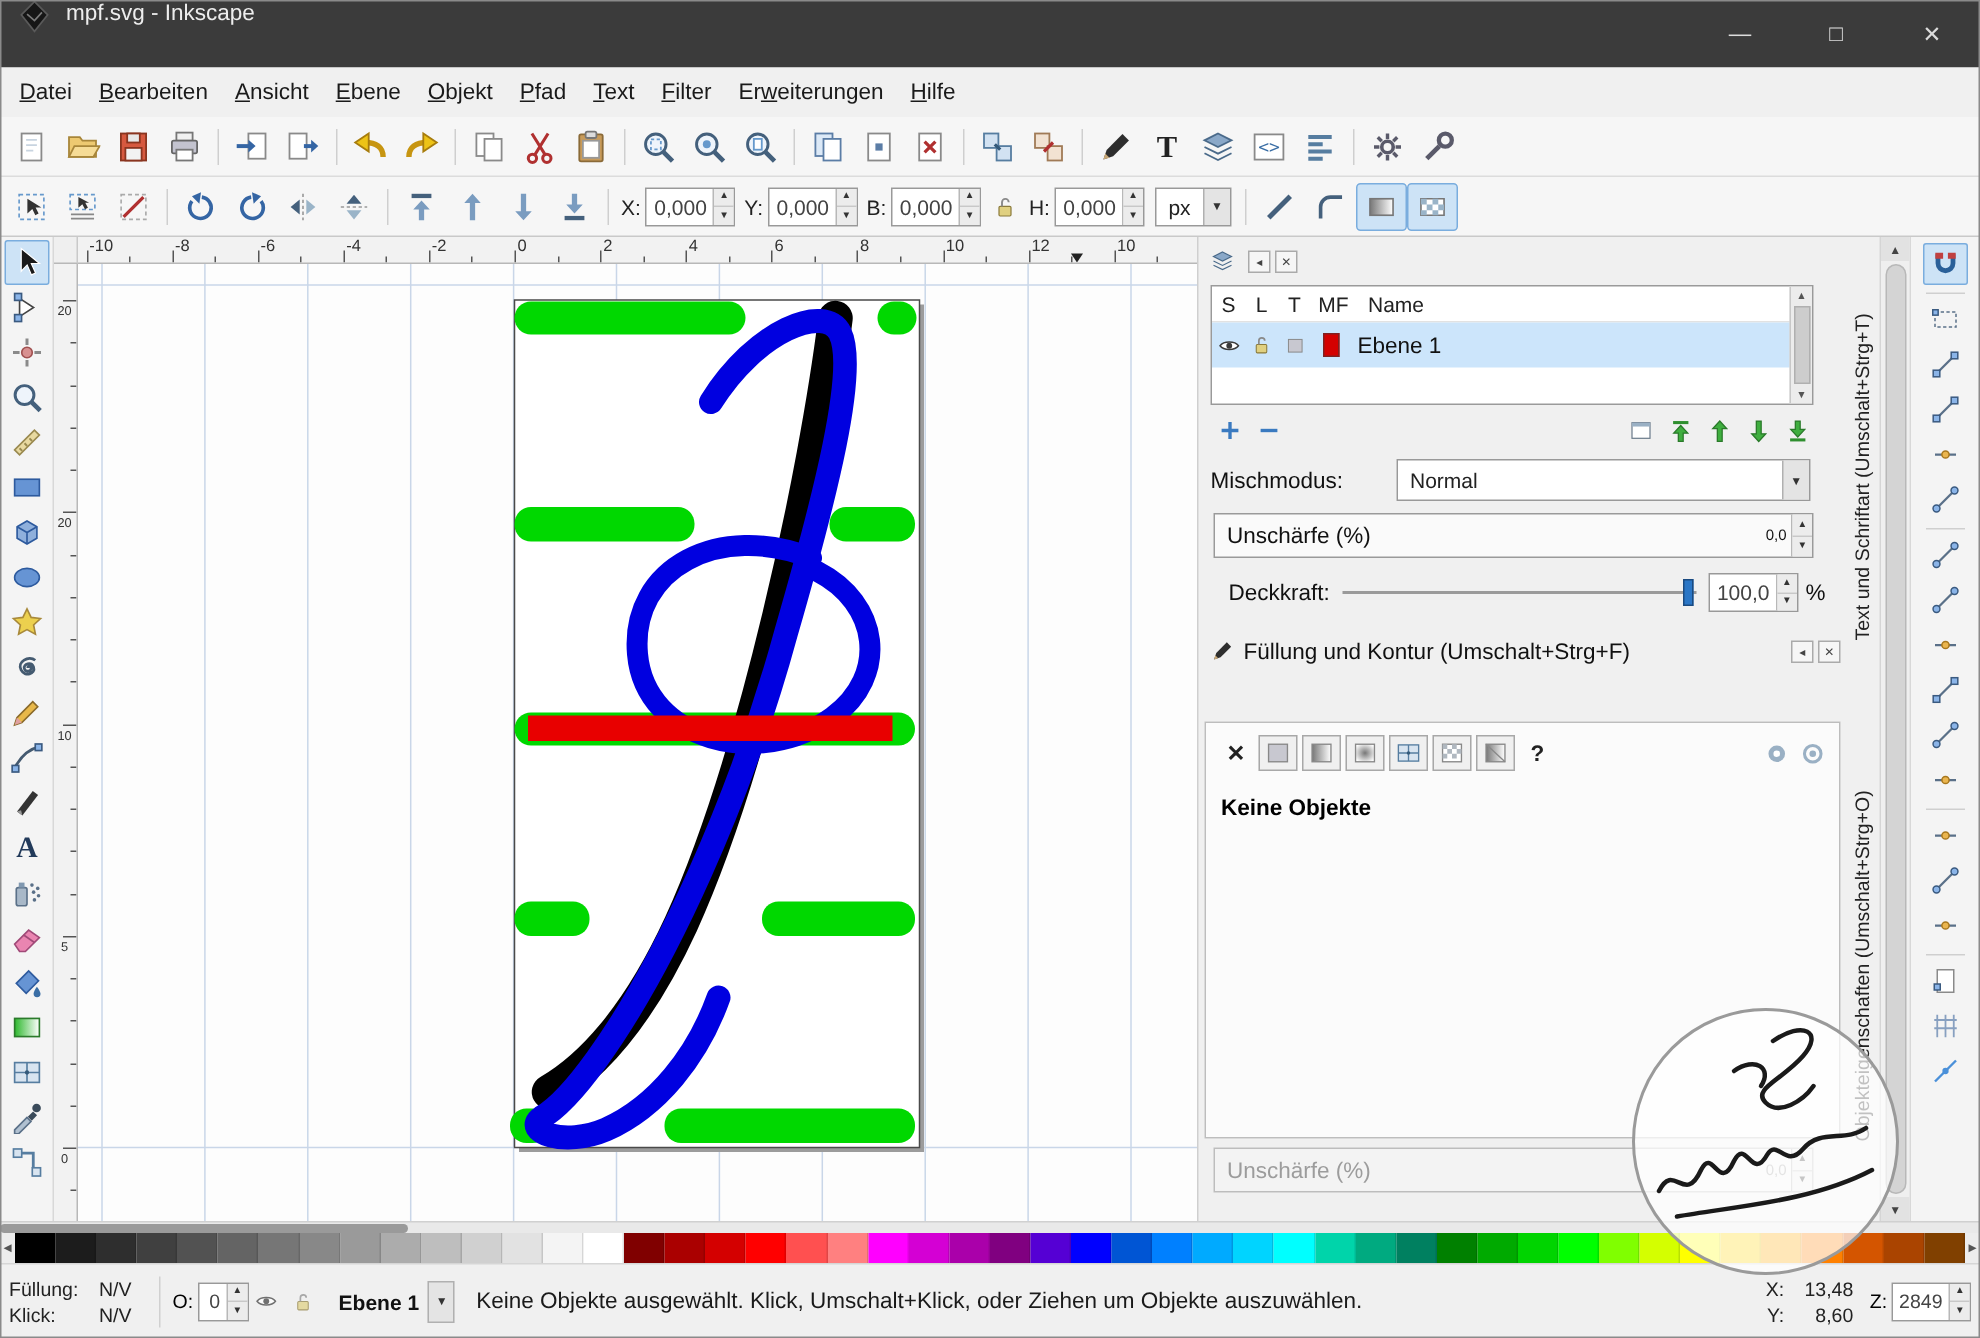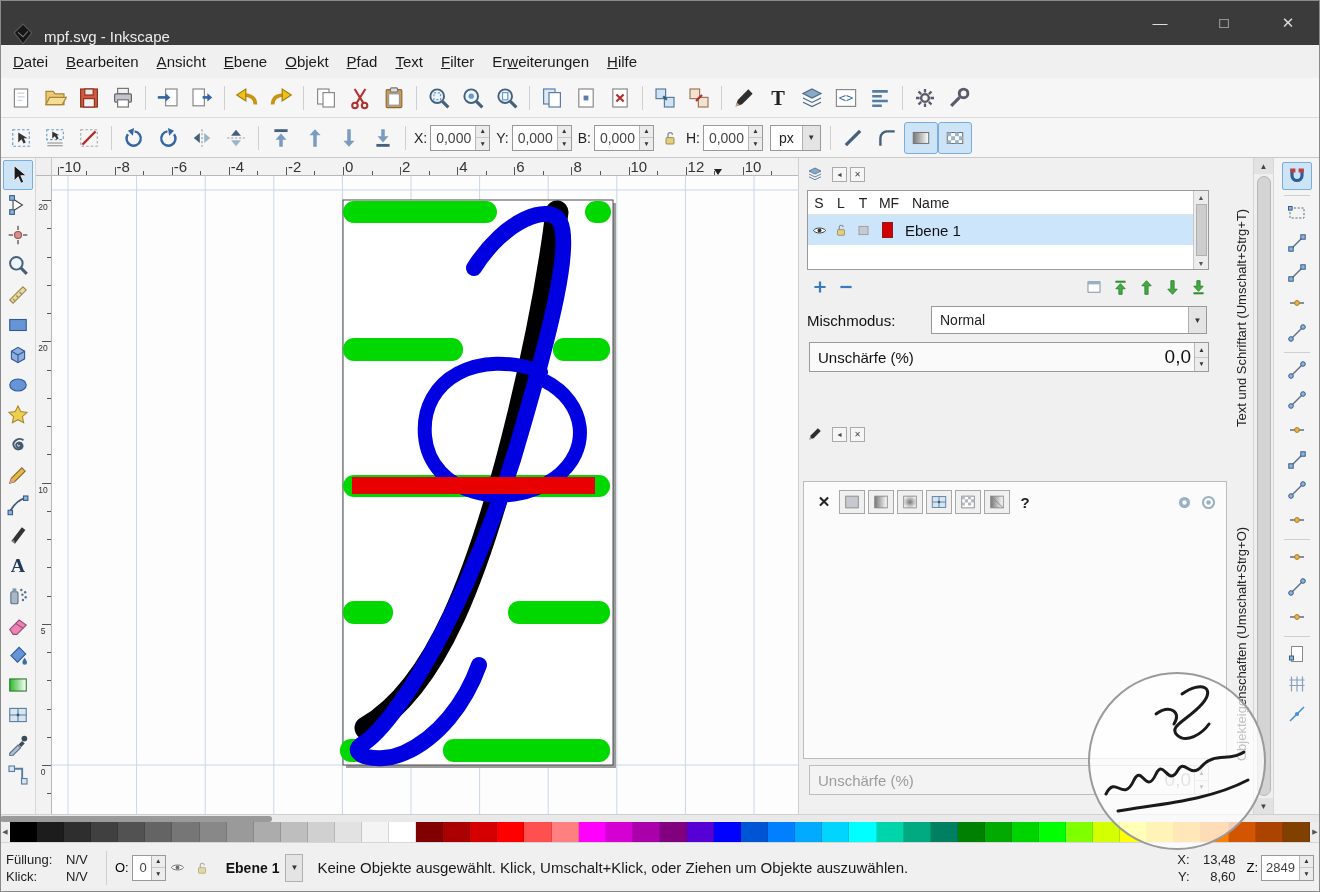--- a/index.html
+++ b/index.html
@@ -1,21 +1,21 @@
 <!DOCTYPE html>
 <html><head>
 <meta charset="utf-8">
 <style>
   *{box-sizing:border-box;margin:0;padding:0}
   html,body{width:1320px;height:892px;overflow:hidden;background:#fff;font-family:"Liberation Sans",sans-serif}
   body{position:relative}
   #frame{position:absolute;inset:0;border:1px solid #8a8a8a;pointer-events:none;z-index:99}
 
   
-  #titlebar{position:absolute;left:0;top:0;width:1320px;height:45px;background:#3b3b3b;display:flex;align-items:flex-end;color:#ededed}
+  #titlebar{position:absolute;left:0;top:0;width:1320px;height:45px;background:#3b3b3b;display:flex;align-items:flex-start;color:#ededed}
   #appicon{margin-left:12px;display:flex}
   .wtitle{margin-left:10px;font-size:15px}
   .wspacer{flex:1}
   .wctrl{width:64px;height:45px;display:flex;align-items:center;justify-content:center;font-size:15px;color:#dcdcdc}
 
   
   #menubar{position:absolute;left:0;top:45px;width:1320px;height:33px;background:#f0f0f0;display:flex;align-items:center;padding-left:4px}
   .mitem{padding:0 9px;font-size:15px;color:#1a1a1a}
 
   
@@ -40,21 +40,21 @@
 
   
   #toolbox{position:absolute;left:0;top:158px;width:36px;height:656px;background:#f4f4f4;border-right:1px solid #d8d8d8;display:flex;flex-direction:column;align-items:center;padding-top:2px}
   .tool{width:30px;height:30px;display:flex;align-items:center;justify-content:center;border:1px solid transparent;border-radius:2px;flex:none}
   .tool.active{background:#cde3f6;border-color:#7aadde}
 
   
   #rcorner{position:absolute;left:36px;top:158px;width:16px;height:18px;background:#efefef;border-right:1px solid #c9c9c9;border-bottom:1px solid #b8b8b8}
   #hruler{position:absolute;left:52px;top:158px;width:746px;height:18px;background:#f2f2f2;border-bottom:1px solid #b8b8b8;overflow:hidden}
   .htick{position:absolute;bottom:0;width:1px;background:#555}
-  .hlab{position:absolute;top:0;font-size:15px;color:#333}
+  .hlab{position:absolute;top:0;font-size:11px;color:#333}
   #hmark{position:absolute;left:662px;top:11px;width:0;height:0;border-left:4px solid transparent;border-right:4px solid transparent;border-top:6px solid #222}
   #vruler{position:absolute;left:36px;top:176px;width:16px;height:638px;background:#f2f2f2;border-right:1px solid #b8b8b8;overflow:hidden}
   .vtick{position:absolute;right:0;height:1px;background:#555}
   .vlabel{position:absolute;left:2px;width:10px;font-size:8.5px;line-height:8px;color:#333;word-break:break-all;text-align:center}
   #canvas{position:absolute;left:52px;top:176px;width:746px;height:638px;background:#fdfdfd;overflow:hidden}
   #canvas svg{display:block}
 
   
   #dock{position:absolute;left:798px;top:158px;width:432px;height:656px;background:#f0f0f0;border-left:1px solid #cfcfcf}
   .phead{position:absolute;left:2px;width:426px;height:24px;display:flex;align-items:center}
@@ -79,21 +79,21 @@
   .objscroll .thumb{flex:1;width:11px;background:#cdcdcd;border:1px solid #b0b0b0;margin:1px 0}
   .objbtnrow{position:absolute;left:8px;top:116px;width:404px;height:26px;display:flex;align-items:center}
   .obtn{width:26px;height:24px;display:flex;align-items:center;justify-content:center;flex:none}
   .ospacer{flex:1}
   .blendrow{position:absolute;left:8px;top:148px;width:404px;height:28px;display:flex;align-items:center}
   .blendrow .lbl{font-size:15px;width:120px;color:#111}
   .blendrow .combo{flex:1;height:28px}
   .blendrow .cval{flex:1}
   .blurrow{position:absolute;left:10px;top:184px;width:400px;height:30px;border:1px solid #9a9a9a;background:#fafafa;display:flex;align-items:center}
   .blurrow .lbl{font-size:15px;margin-left:8px;flex:1;color:#111}
-  .blurrow .bval{font-size:19px;margin-right:3px;color:#111}
+  .blurrow .bval{font-size:10px;margin-right:3px;color:#111}
   .blurrow .arr{align-self:stretch}
   .blurrow.disabled{border-color:#bdbdbd;background:#f3f3f3}
   .blurrow.disabled .lbl,.blurrow.disabled .bval{color:#9c9c9c}
   #blur2{top:607px}
   .opacityrow{position:absolute;left:10px;top:222px;width:408px;height:30px;display:flex;align-items:center}
   .opacityrow .lbl{font-size:15px;margin-left:10px;color:#111}
   .slider{flex:1;height:22px;position:relative;margin:0 8px}
   .slider .track{position:absolute;left:0;right:0;top:10px;height:2px;background:#9a9a9a}
   .slider .sthumb{position:absolute;right:2px;top:2px;width:7px;height:18px;background:#2a76c6;border:1px solid #1a4a80}
   .pct{font-size:15px;margin-left:5px;color:#111}
@@ -872,28 +872,44 @@
 
   <div class="blurrow" id="blur1">
     <span class="lbl">Unschärfe (%)</span>
     <span class="bval">0,0</span>
     <span class="arr">
         <i>▲</i>
         <i>▼</i>
       </span>
   </div>
 
+  <div class="opacityrow">
+    <span class="lbl">Deckkraft:</span>
+    <span class="slider">
+        <span class="track"></span>
+        <span class="sthumb"></span>
+      </span>
+    <span class="spin">
+        <span class="val">100,0</span>
+        <span class="arr">
+          <i>▲</i>
+          <i>▼</i>
+        </span>
+      </span>
+    <span class="pct">%</span>
+  </div>
 
   <div class="phead" id="fshead">
     <span class="picon" id="fshead-icon">
         <svg width="16" height="16" viewBox="0 0 20 20">
           <path d="M3 17l1.8-5.4L13.6 2.8l3.6 3.6L8.4 15.2z" fill="#2e2e2e"></path>
           <path d="M3 17l3.4-1-2.4-2.4z" fill="#c8a878"></path>
         </svg>
       </span>
+    <span class="ptitle">Füllung und Kontur (Umschalt+Strg+F)</span>
     <span class="pbtn">◂</span>
     <span class="pbtn">✕</span>
   </div>
 
 
   <div class="fscontent">
     <div class="fillmodes" id="fillmodes">
         <span class="fmglyph">✕</span>
         <span class="fmbtn">
           <svg width="18" height="18" viewBox="0 0 20 20">
@@ -937,20 +953,21 @@
             <circle cx="10" cy="10" r="2.6" fill="#fff"></circle>
           </svg>
         </span>
         <span class="fricon">
           <svg width="17" height="17" viewBox="0 0 20 20">
             <circle cx="10" cy="10" r="6.5" fill="none" stroke="#9ab0c4" stroke-width="2.4"></circle>
             <circle cx="10" cy="10" r="2.6" fill="#9ab0c4"></circle>
           </svg>
         </span>
       </div>
+    <div class="fsmsg">Keine Objekte</div>
   </div>
 
   <div class="blurrow disabled" id="blur2">
     <span class="lbl">Unschärfe (%)</span>
     <span class="bval">0,0</span>
     <span class="arr">
         <i>▲</i>
         <i>▼</i>
       </span>
   </div>

